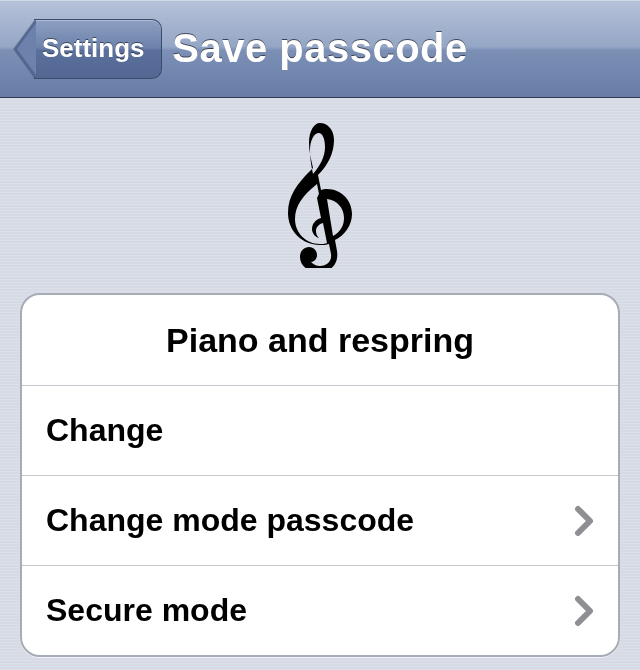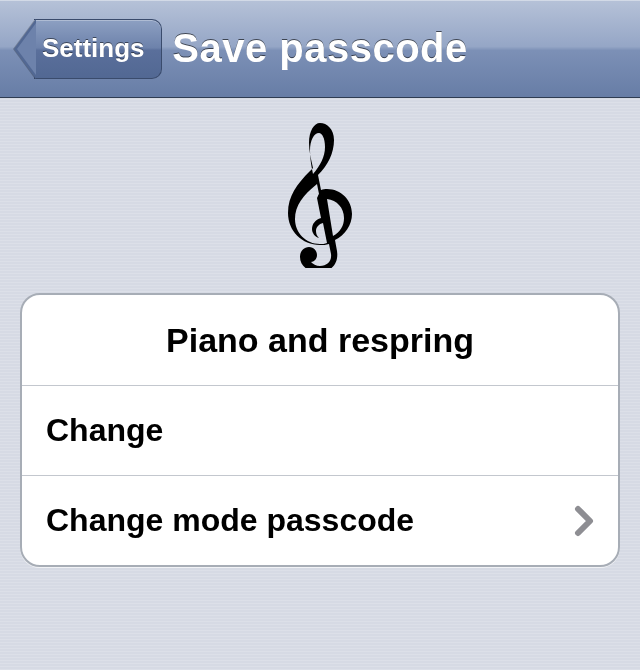--- a/index.html
+++ b/index.html
@@ -193,14 +193,23 @@
   <div class="cell">
     <span class="cell-label">Change mode passcode</span>
     <span class="spacer"></span>
     <span class="chevron">
       <svg width="20" height="32" viewBox="0 0 20 32">
           <path fill="none" stroke="#8e8e93" stroke-width="6" stroke-linecap="round" stroke-linejoin="round" d="M4 4l12 12L4 28"></path>
         </svg>
     </span>
   </div>
 
+  <div class="cell">
+    <span class="cell-label">Secure mode</span>
+    <span class="spacer"></span>
+    <span class="chevron">
+      <svg width="20" height="32" viewBox="0 0 20 32">
+          <path fill="none" stroke="#8e8e93" stroke-width="6" stroke-linecap="round" stroke-linejoin="round" d="M4 4l12 12L4 28"></path>
+        </svg>
+    </span>
+  </div>
 
 </div>
 
 </body></html>

